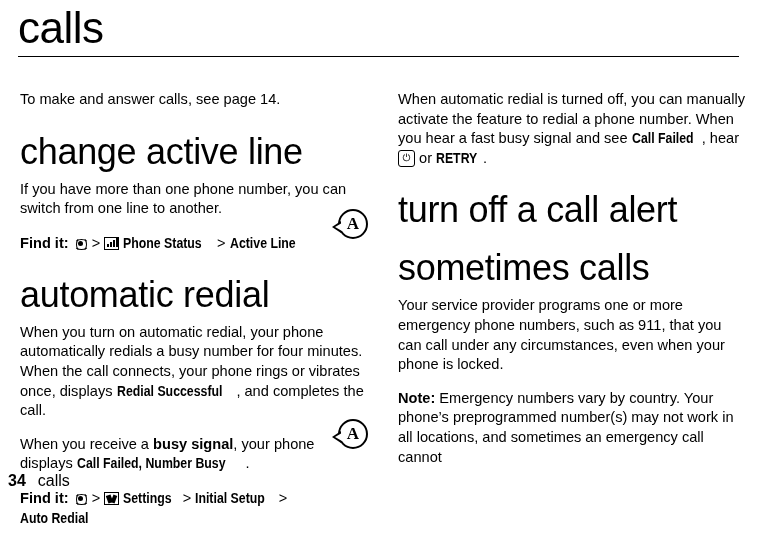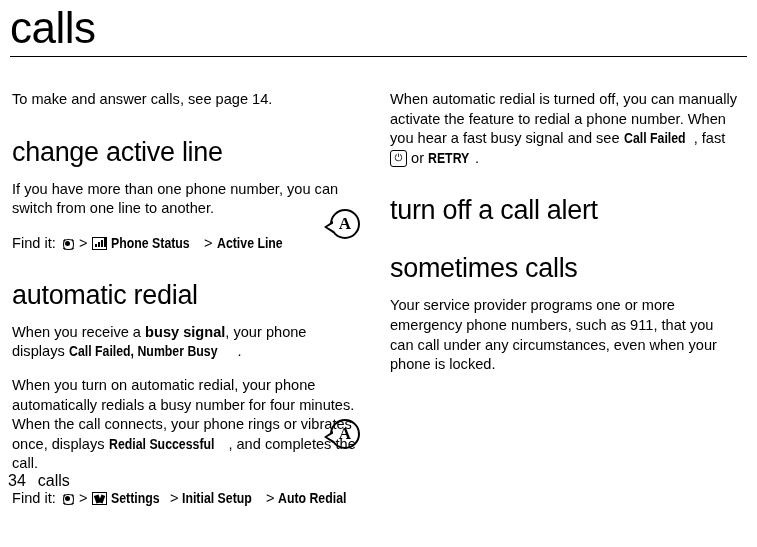--- a/index.html
+++ b/index.html
@@ -13,21 +13,21 @@
     font-family: "Liberation Sans", sans-serif;
     color: #000000;
     overflow: hidden;
     position: relative;
   }
   .page {
     position: relative;
     width: 757px;
     height: 496px;
     box-sizing: border-box;
-    padding: 0 8px;
+    padding: 0 16px;
   }
   .page-title {
     font-size: 44px;
     font-weight: normal;
     letter-spacing: -0.5px;
     margin: 0;
     padding: 2px 0 0 2px;
     line-height: 52px;
   }
   .title-rule {
@@ -46,21 +46,21 @@
     flex: 0 0 348px;
     position: relative;
   }
   p {
     margin: 11px 0 0 0;
     font-size: 14.6px;
     line-height: 19.6px;
   }
   p + p { margin-top: 14px; }
   h2 {
-    font-size: 27px;
+    font-size: 36px;
     font-weight: normal;
     line-height: 32px;
     margin: 26px 0 12px 0;
     letter-spacing: -0.3px;
   }
   h2.first { margin-top: 26px; }
   .bold { font-weight: bold; }
   .cond {
     font-family: "Liberation Sans Narrow", "Liberation Sans", sans-serif;
     font-weight: bold;
@@ -68,21 +68,21 @@
     font-size: 14px;
     transform: scaleX(0.88);
     transform-origin: left center;
     display: inline-block;
   }
   .findit {
     margin-top: 14px;
     font-size: 14.6px;
     line-height: 20px;
   }
-  .findit .label { font-weight: normal; }
+  .findit .label { font-weight: bold; }
   .menu-dot {
     display: inline-block;
     position: relative;
     width: 15px;
     height: 13px;
     vertical-align: -2px;
   }
   .menu-dot .dot {
     position: absolute;
     left: 5px; top: 4px;
@@ -172,21 +172,21 @@
   }
   .footer {
     position: absolute;
     bottom: 6px;
     left: 8px;
     font-size: 15px;
     display: flex;
     align-items: baseline;
     gap: 12px;
   }
-  .footer .pagenum { font-weight: normal; font-size: 16px; }
+  .footer .pagenum { font-weight: bold; font-size: 16px; }
   .footer .chapter { font-size: 16px; }
 </style>
 </head>
 <body>
 
 <div class="page">
 
   <h1 class="page-title">calls</h1>
   <hr class="title-rule">
 
@@ -205,23 +205,23 @@
         <span class="menu-dot"><span class="r1"></span><span class="r2"></span><span class="dot"></span></span>
         <span>&gt;</span>
         <span class="glyph-box"><span class="bar b1"></span><span class="bar b2"></span><span class="bar b3"></span><span class="bar b4"></span></span>
         <span class="cond">Phone Status</span>
         <span>&gt;</span>
         <span class="cond">Active Line</span>
       </div>
 
       <h2>automatic redial</h2>
 
+      <p><span>When you turn on automatic redial, your phone automatically redials a busy number for four minutes. When the call connects, your phone rings or vibrates once, displays </span><span class="cond">Redial Successful</span><span>, and completes the call.</span></p>
+
       <p><span>When you receive a </span><span class="bold">busy signal</span><span>, your phone displays </span><span class="cond">Call Failed, Number Busy</span><span>.</span></p>
-
-      <p><span>When you turn on automatic redial, your phone automatically redials a busy number for four minutes. When the call connects, your phone rings or vibrates once, displays </span><span class="cond">Redial Successful</span><span>, and completes the call.</span></p>
 
       <div class="findit">
         <span class="label">Find it:</span>
         <span class="menu-dot"><span class="r1"></span><span class="r2"></span><span class="dot"></span></span>
         <span>&gt;</span>
         <span class="glyph-box glyph-tools"><span class="t1"></span><span class="t2"></span></span>
         <span class="cond">Settings</span>
         <span>&gt;</span>
         <span class="cond">Initial Setup</span>
         <span>&gt;</span>
@@ -239,29 +239,30 @@
         <span class="circ"></span>
         <span class="tip"></span>
         <span class="tipw"></span>
         <span class="letter">A</span>
       </div>
 
     </div>
 
     <div class="col">
 
-      <p><span>When automatic redial is turned off, you can manually activate the feature to redial a phone number. When you hear a fast busy signal and see </span><span class="cond">Call Failed</span><span>, fast </span><span class="key-icon"><span class="inner">⏻</span></span><span> or </span><span class="cond">RETRY</span><span>.</span></p>
+      <p><span>When automatic redial is turned off, you can manually activate the feature to redial a phone number. When you hear a fast busy signal and see </span><span class="cond">Call Failed</span><span>, hear </span><span class="key-icon"><span class="inner">⏻</span></span><span> or </span><span class="cond">RETRY</span><span>.</span></p>
 
       <h2>turn off a call alert</h2>
 
 
       <h2>sometimes calls</h2>
 
       <p>Your service provider programs one or more emergency phone numbers, such as 911, that you can call under any circumstances, even when your phone is locked.</p>
 
+      <p><span class="bold">Note:</span><span> Emergency numbers vary by country. Your phone’s preprogrammed number(s) may not work in all locations, and sometimes an emergency call cannot</span></p>
 
     </div>
 
   </div>
 
   <div class="footer">
     <span class="pagenum">34</span>
     <span class="chapter">calls</span>
   </div>
 

